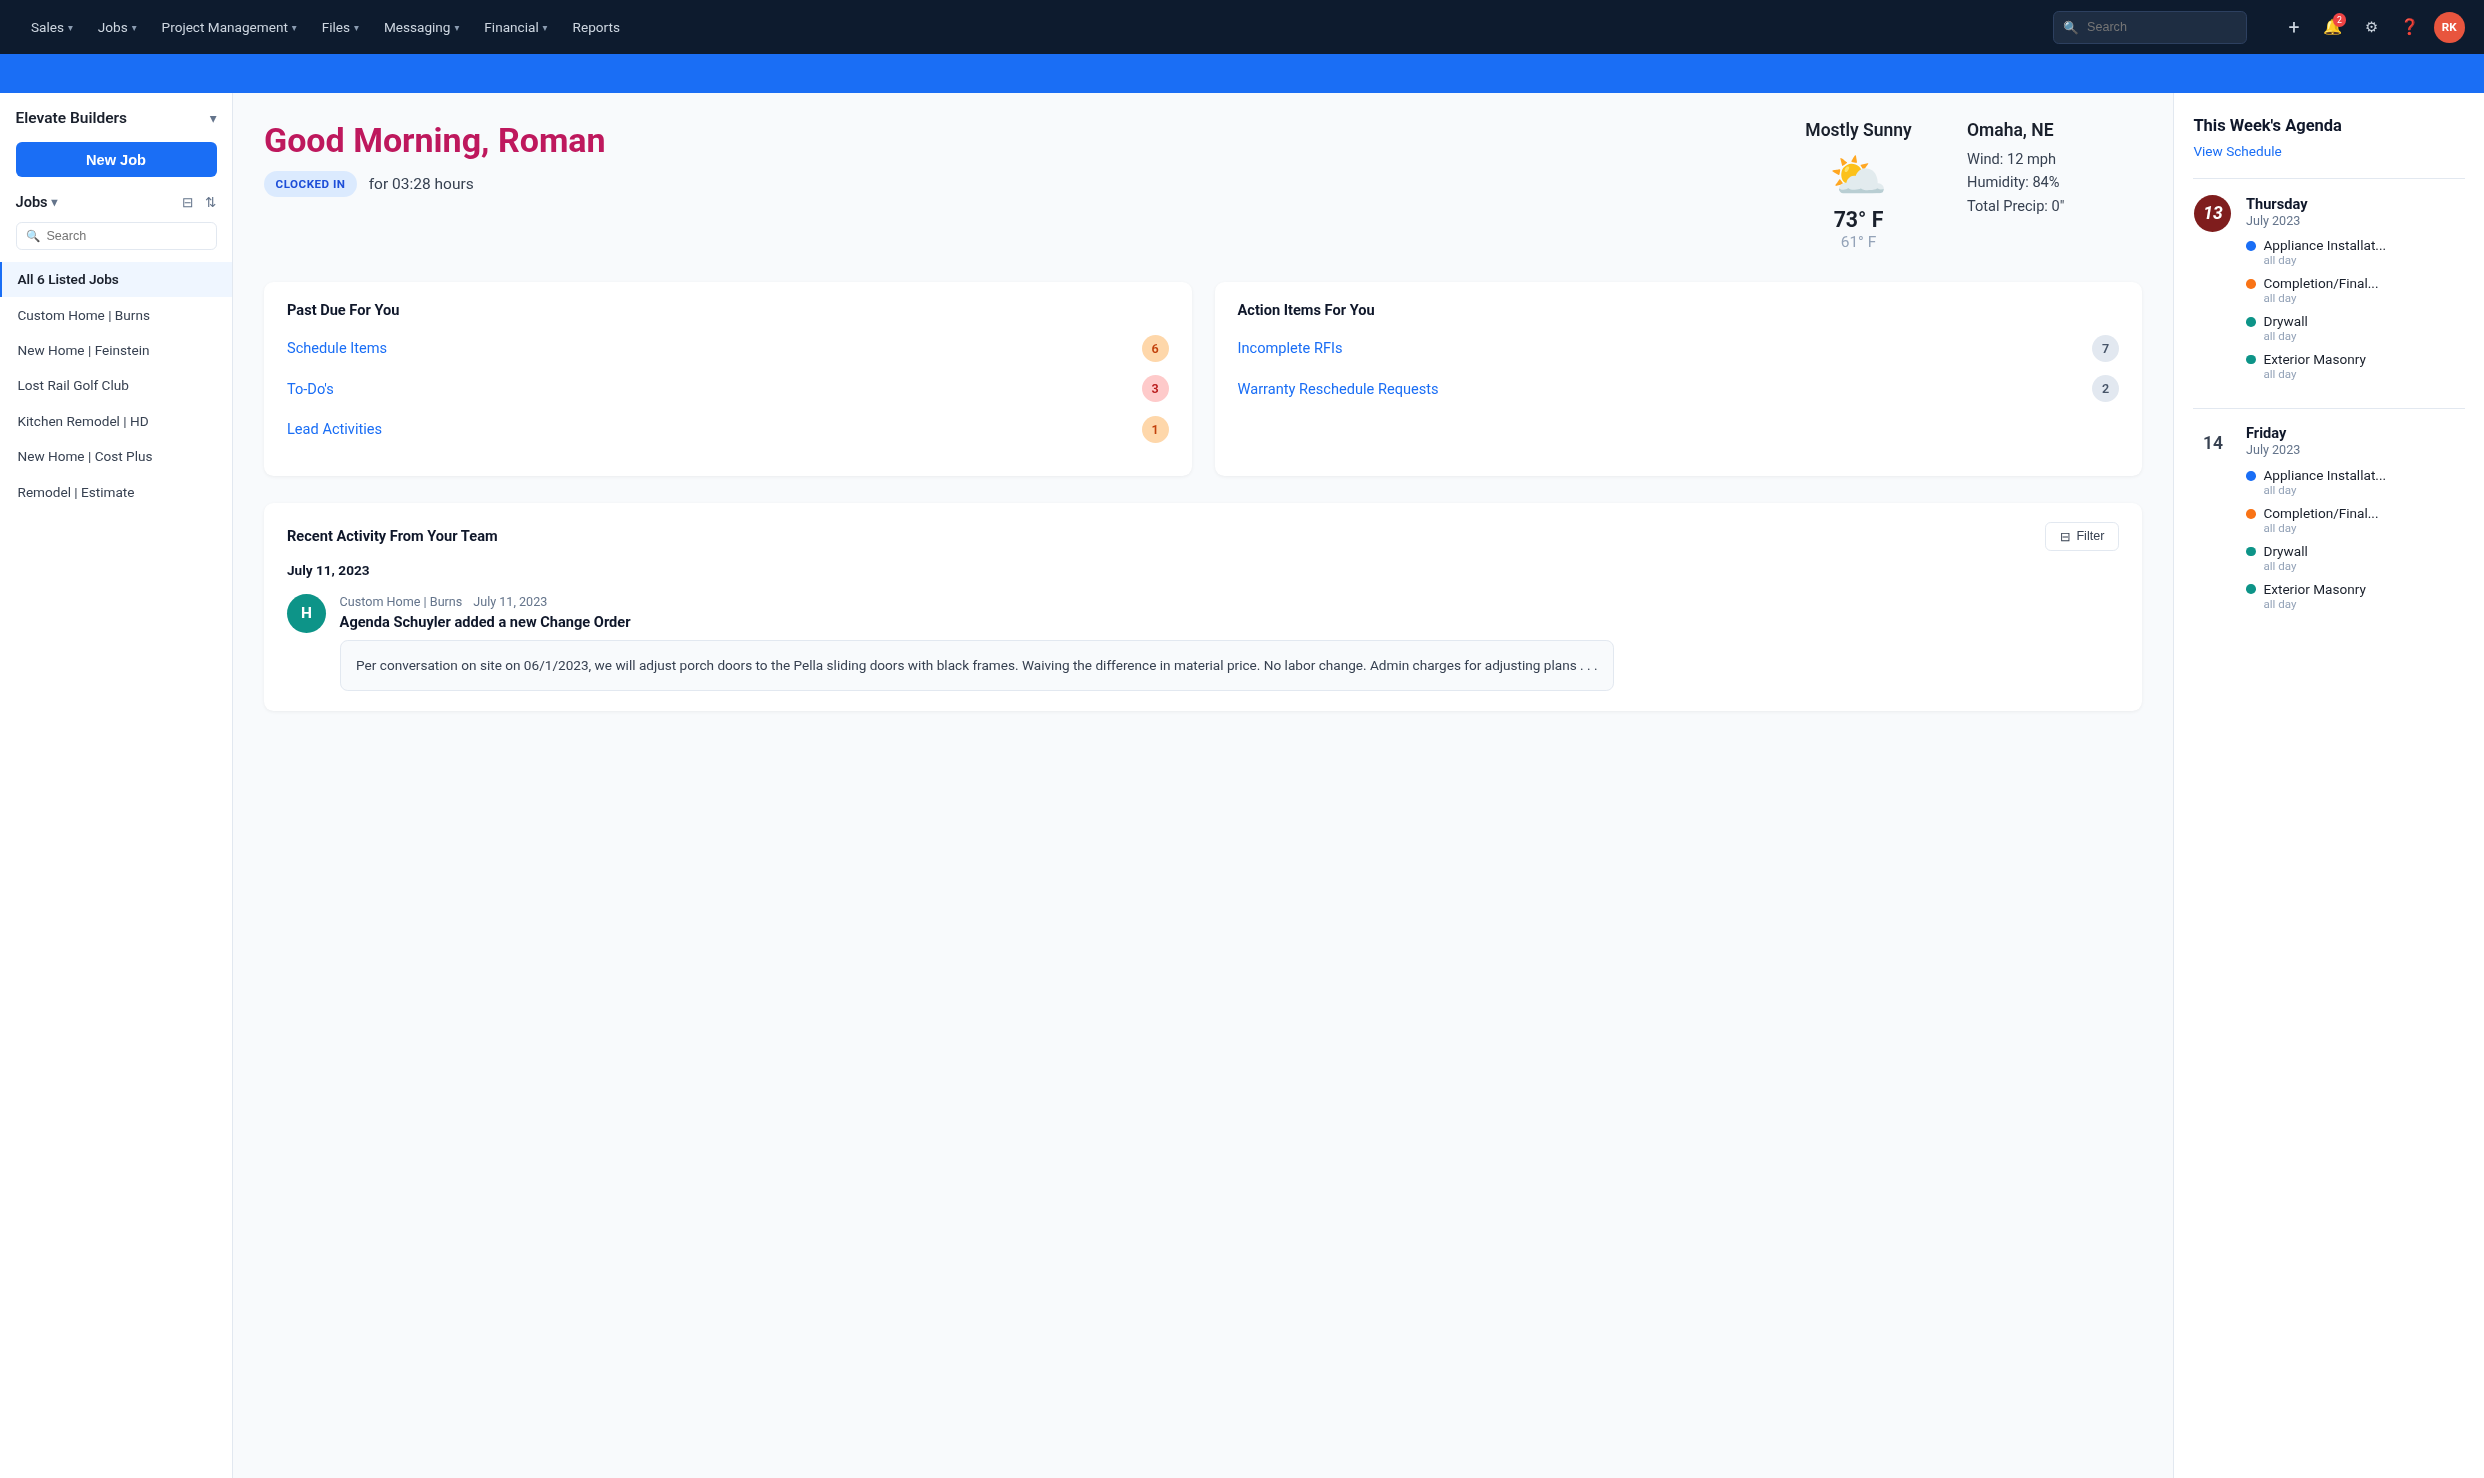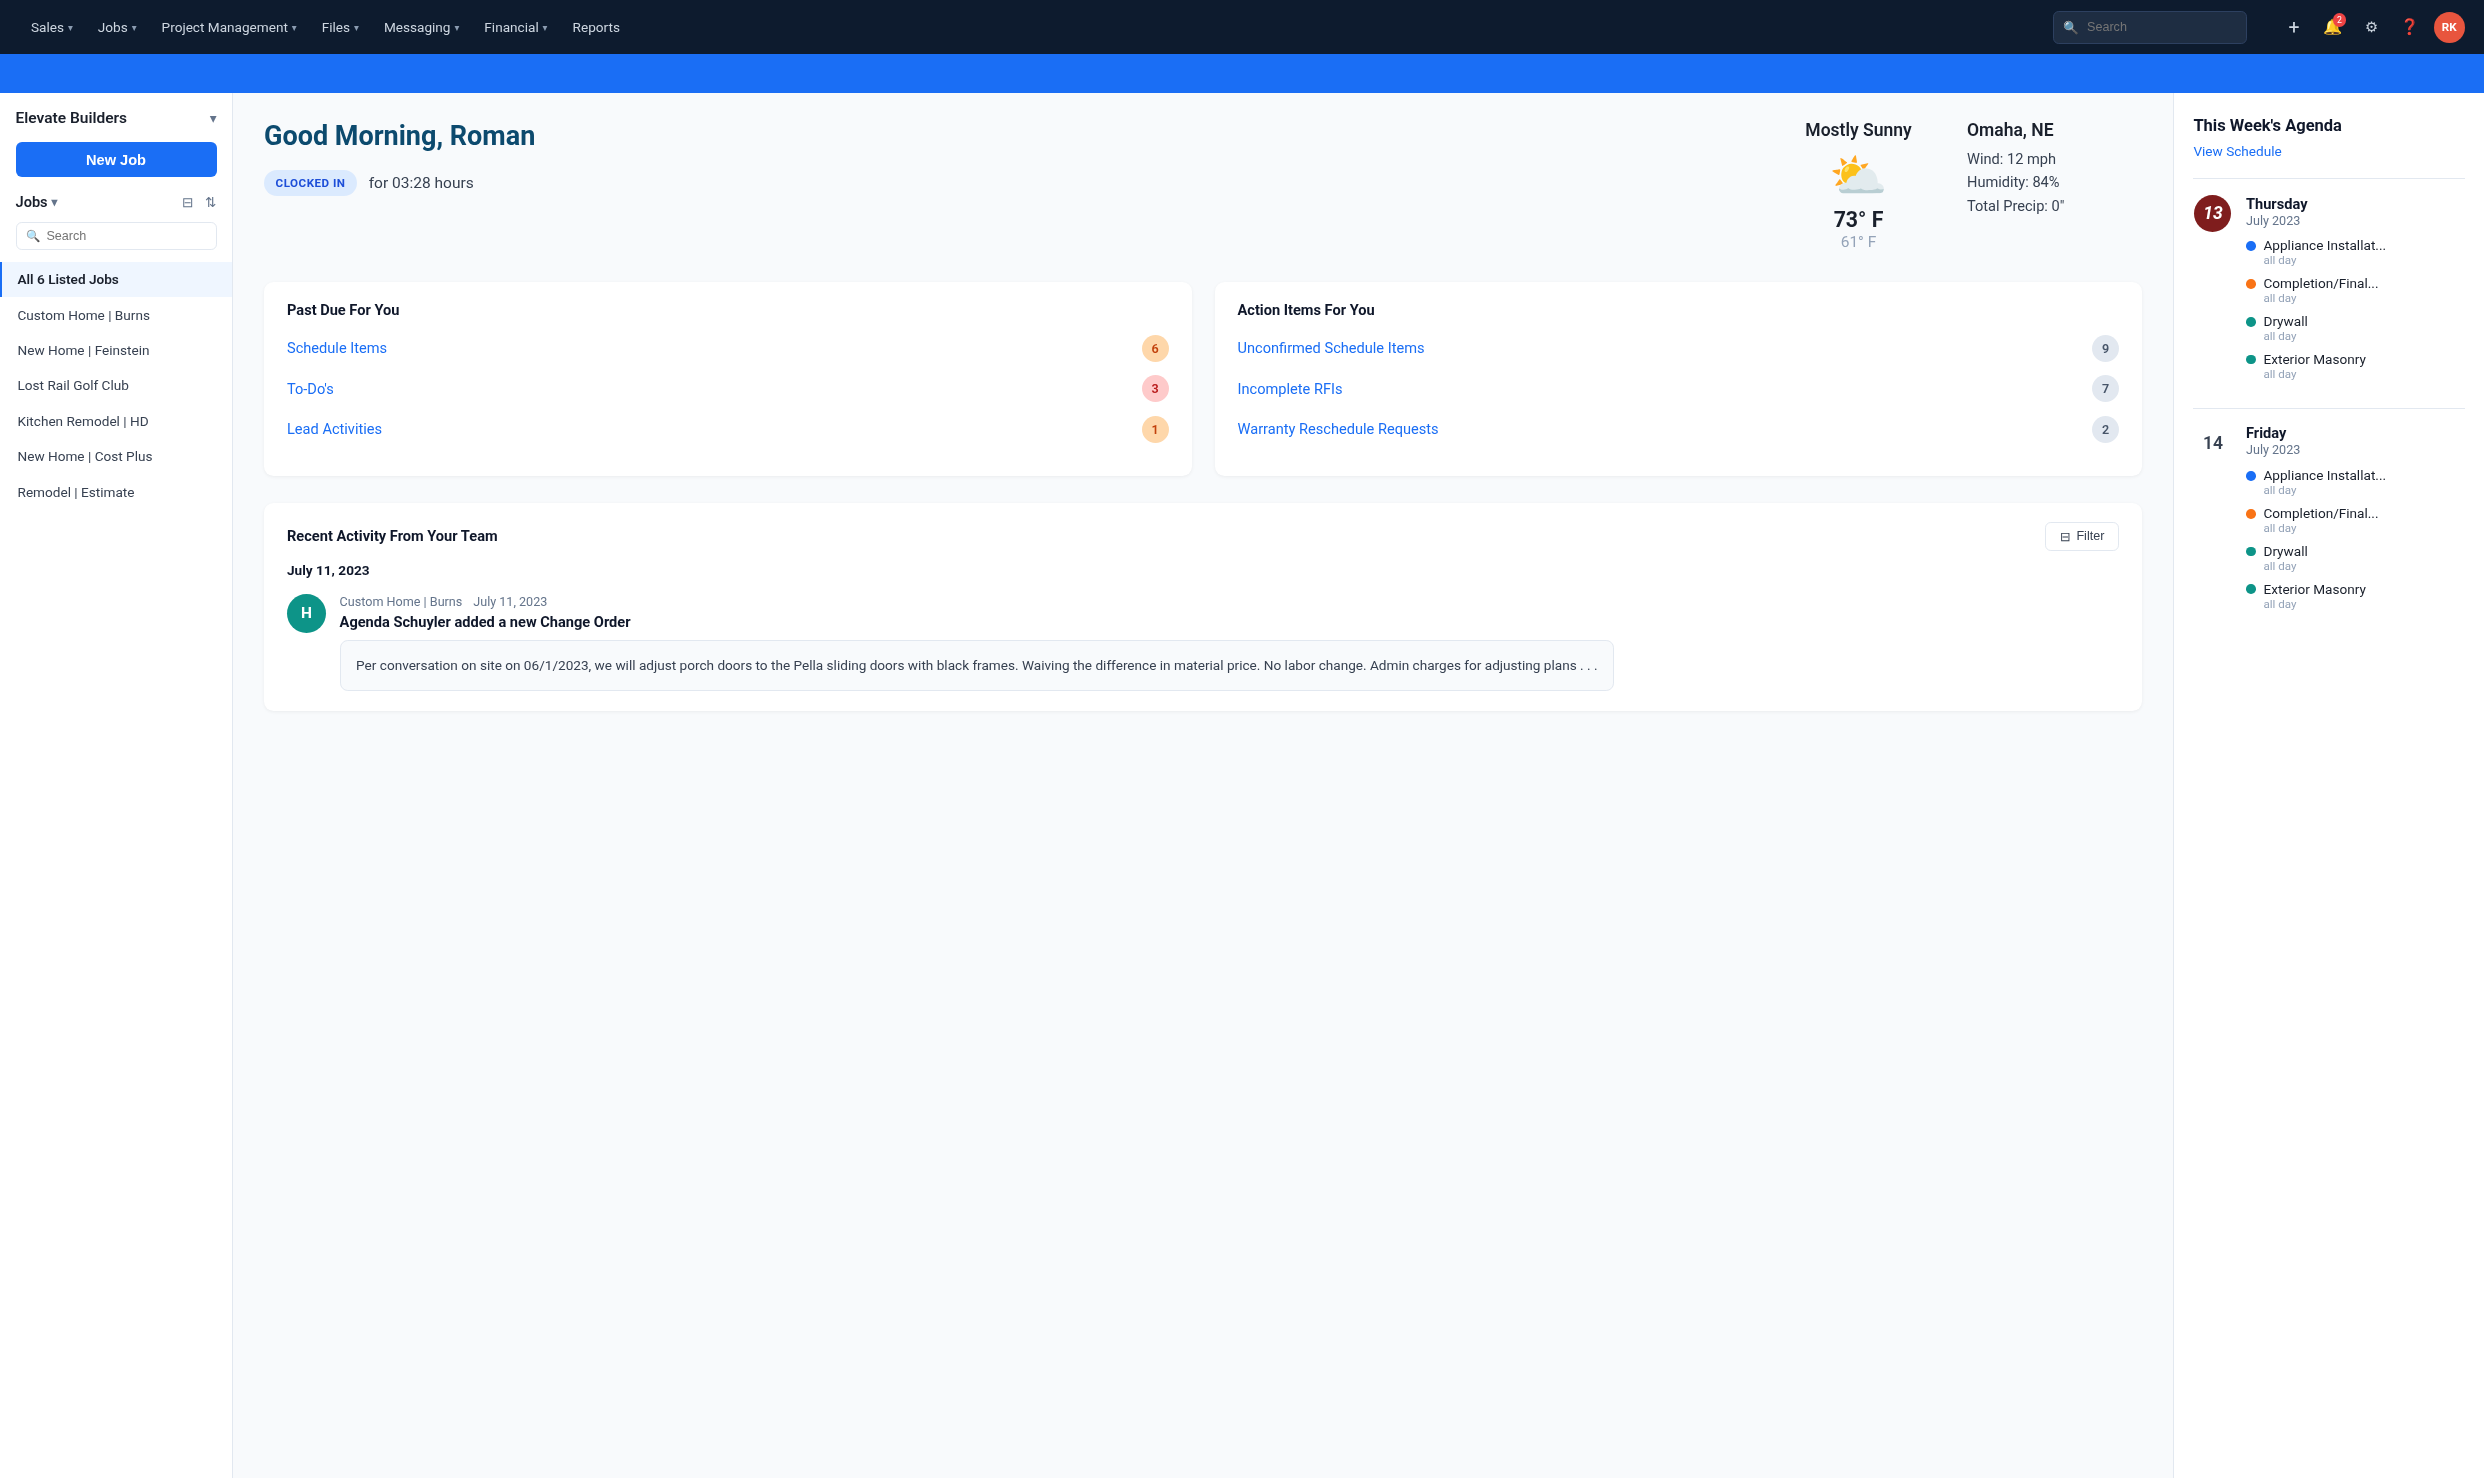--- a/index.html
+++ b/index.html
@@ -193,24 +193,24 @@
 
     
     .greeting-row {
       display: flex;
       align-items: flex-start;
       gap: 31px;
       margin-bottom: 31px;
     }
     .greeting-left { flex: 1; }
     .greeting-title {
-      font-size: 27px;
-      font-weight: 700;
-      color: #0c4a6e;
-      margin-bottom: 18px;
+      font-size: 34px;
+      font-weight: 700;
+      color: #be185d;
+      margin-bottom: 11px;
     }
     .clock-row {
       display: flex;
       align-items: center;
       gap: 11.6px;
     }
     .clocked-badge {
       background: #dbeafe;
       color: #1d4ed8;
       font-size: 11.6px;
@@ -576,24 +576,20 @@
         </div>
         <div class="action-row">
           <a class="action-link">Lead Activities</a>
           <span class="action-badge badge-orange">1</span>
         </div>
       </div>
 
       <div class="card">
         <div class="card-title">Action Items For You</div>
         <div class="action-row">
-          <a class="action-link">Unconfirmed Schedule Items</a>
-          <span class="action-badge badge-gray">9</span>
-        </div>
-        <div class="action-row">
           <a class="action-link">Incomplete RFIs</a>
           <span class="action-badge badge-gray">7</span>
         </div>
         <div class="action-row">
           <a class="action-link">Warranty Reschedule Requests</a>
           <span class="action-badge badge-gray">2</span>
         </div>
       </div>
     </div>
 

